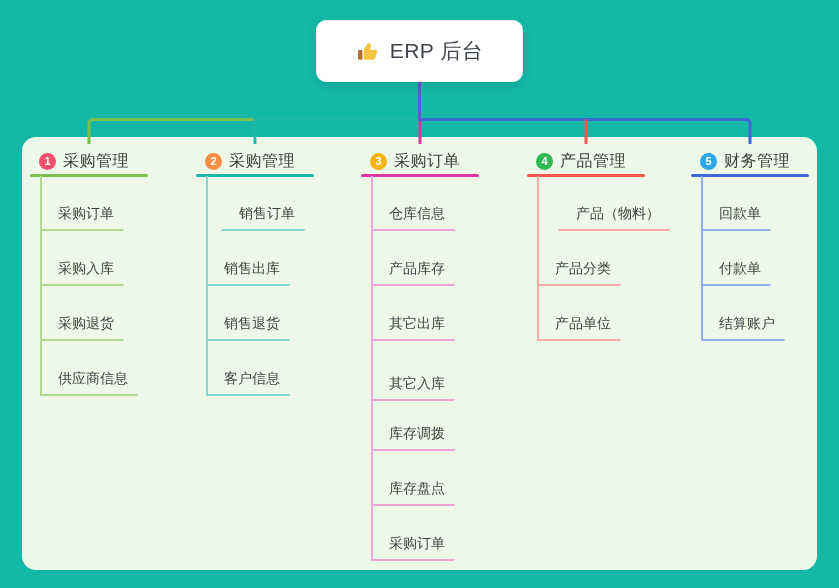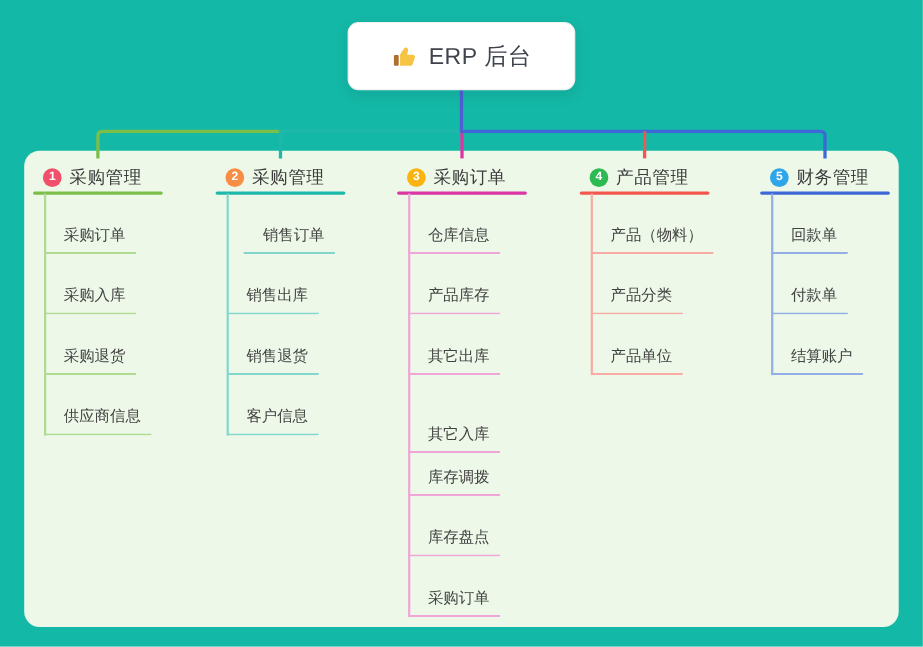--- a/index.html
+++ b/index.html
@@ -90,33 +90,33 @@
       <div class="branch">
         <div class="branch-title" style="left: 361px; top: 148px; width: 118px;">
           <span class="badge" style="background: rgb(249, 180, 17);">3</span>
           <span class="b-label">采购订单</span>
         </div>
         <div class="t-underline" style="left: 361px; top: 174px; width: 118px; background: rgb(218, 54, 164);"></div>
         <div class="v-line" style="left: 371px; top: 176px; height: 385px; background: rgb(239, 165, 216);"></div>
         <div class="sub-item" style="left: 371px; top: 203px; border-bottom-color: rgb(239, 165, 216);">仓库信息</div>
         <div class="sub-item" style="left: 371px; top: 258px; border-bottom-color: rgb(239, 165, 216);">产品库存</div>
         <div class="sub-item" style="left: 371px; top: 313px; border-bottom-color: rgb(239, 165, 216);">其它出库</div>
-        <div class="sub-item" style="left: 371px; top: 384px; border-bottom-color: rgb(239, 165, 216);">其它入库</div>
+        <div class="sub-item" style="left: 371px; top: 373px; border-bottom-color: rgb(239, 165, 216);">其它入库</div>
         <div class="sub-item" style="left: 371px; top: 423px; border-bottom-color: rgb(239, 165, 216);">库存调拨</div>
         <div class="sub-item" style="left: 371px; top: 478px; border-bottom-color: rgb(239, 165, 216);">库存盘点</div>
         <div class="sub-item" style="left: 371px; top: 533px; border-bottom-color: rgb(239, 165, 216);">采购订单</div>
       </div>
       <div class="branch">
         <div class="branch-title" style="left: 527px; top: 148px; width: 118px;">
           <span class="badge" style="background: rgb(46, 186, 82);">4</span>
           <span class="b-label">产品管理</span>
         </div>
         <div class="t-underline" style="left: 527px; top: 174px; width: 118px; background: rgb(244, 87, 77);"></div>
         <div class="v-line" style="left: 537px; top: 176px; height: 165px; background: rgb(248, 171, 164);"></div>
-        <div class="sub-item" style="left: 537px; top: 203px; border-bottom-color: rgb(248, 171, 164);">产品（物料）</div>
+        <div class="sub-item" style="left: 558px; top: 203px; border-bottom-color: rgb(248, 171, 164);">产品（物料）</div>
         <div class="sub-item" style="left: 537px; top: 258px; border-bottom-color: rgb(248, 171, 164);">产品分类</div>
         <div class="sub-item" style="left: 537px; top: 313px; border-bottom-color: rgb(248, 171, 164);">产品单位</div>
       </div>
       <div class="branch">
         <div class="branch-title" style="left: 691px; top: 148px; width: 118px;">
           <span class="badge" style="background: rgb(47, 166, 233);">5</span>
           <span class="b-label">财务管理</span>
         </div>
         <div class="t-underline" style="left: 691px; top: 174px; width: 118px; background: rgb(62, 104, 214);"></div>
         <div class="v-line" style="left: 701px; top: 176px; height: 165px; background: rgb(147, 174, 228);"></div>

